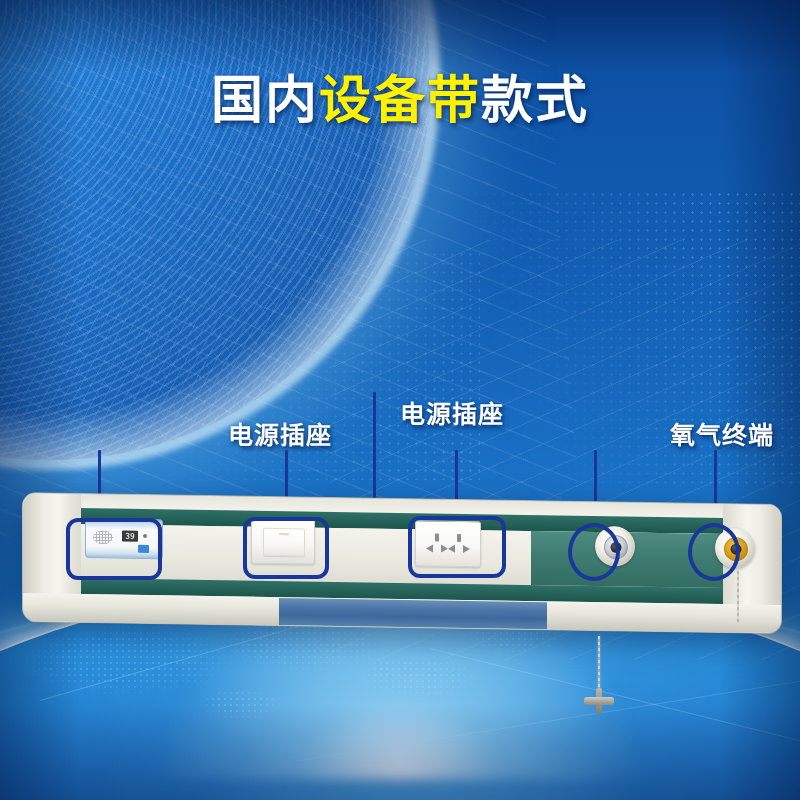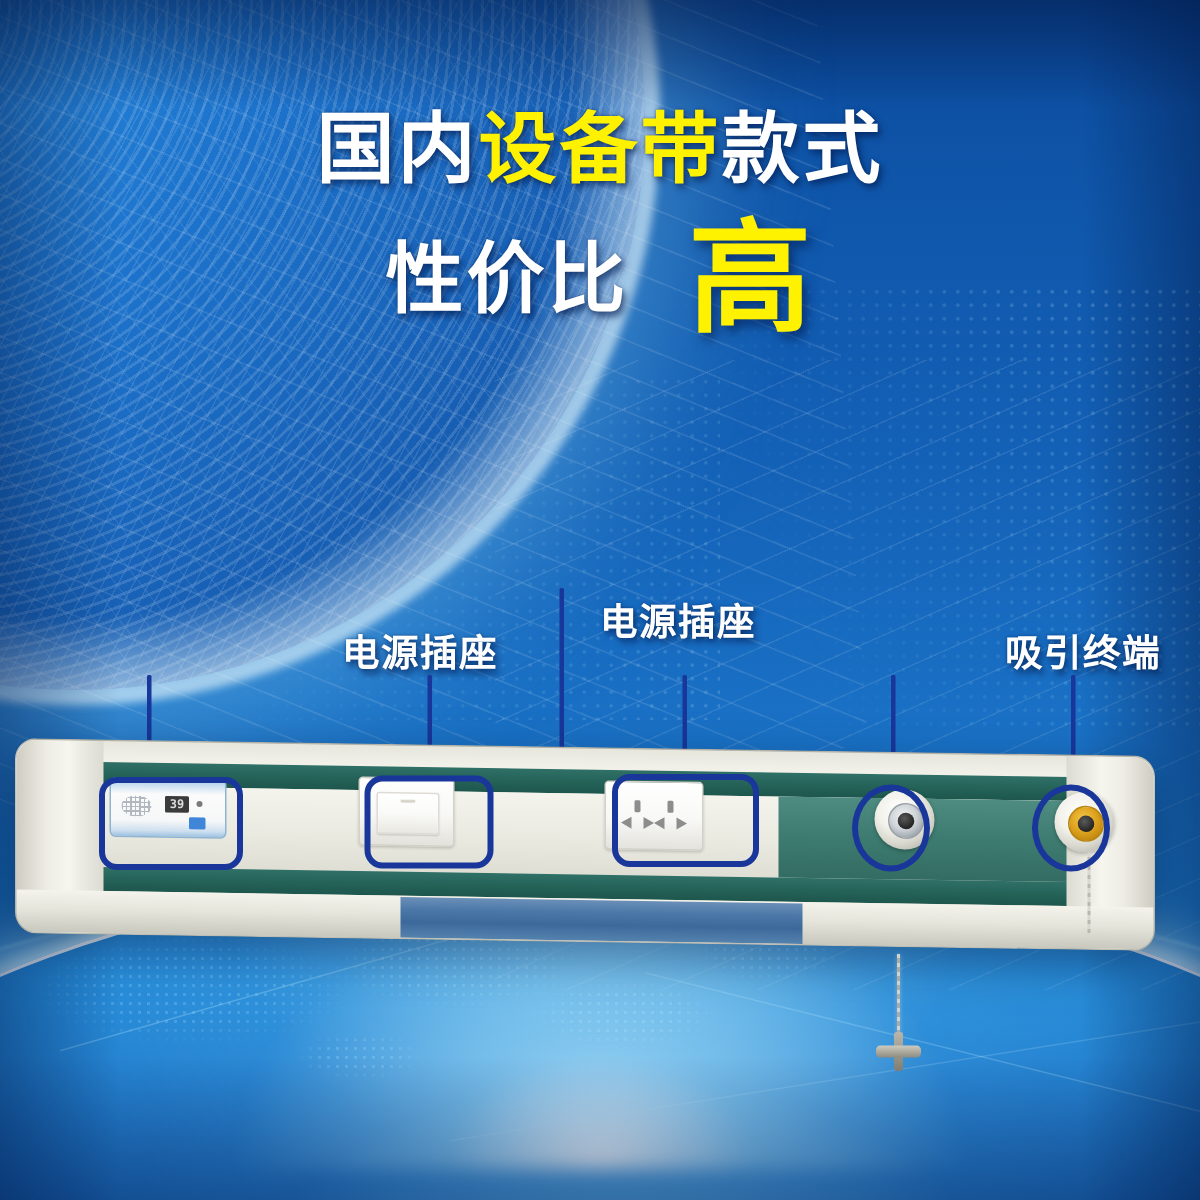--- a/index.html
+++ b/index.html
@@ -133,21 +133,21 @@
 
   
   .callout{
     position:absolute;font-size:25px;font-weight:bold;color:#ffffff;white-space:nowrap;
     text-shadow:2px 3px 4px rgba(4,32,86,.72), 0 0 2px rgba(4,32,86,.55);
     letter-spacing:1px;
   }
   .lead{position:absolute;width:3px;background:#19369a;border-radius:1px;}
 
   
-  .panel-wrap{position:absolute;left:10px;top:498px;width:756px;height:140px;
+  .panel-wrap{position:absolute;left:22px;top:498px;width:756px;height:140px;
     filter:drop-shadow(0 10px 16px rgba(2,24,64,.45));}
 
   .panel-body{
     position:absolute;left:0;top:0;width:758px;height:128px;border-radius:14px;
     background:linear-gradient(180deg,#e6e6dd 0%,#f2f1e9 10%,#e9e8df 40%,#dcdbd1 72%,#cfcec4 100%);
     transform:skewY(0.9deg);
     overflow:hidden;
     border:1px solid rgba(150,150,140,.5);
   }
   .cap{
@@ -283,28 +283,25 @@
   <div class="arc-glow"></div>
   <div class="thin-line" style="left:40px;top:700px;width:430px;transform:rotate(-16deg);opacity:.5;"></div>
   <div class="thin-line" style="left:430px;top:648px;width:420px;transform:rotate(14deg);opacity:.45;"></div>
   <div class="thin-line" style="left:300px;top:760px;width:520px;transform:rotate(-9deg);opacity:.35;"></div>
   <div class="bg-vig"></div>
 
   <div class="headline">
     <div class="hl-row1">
       <span class="wht">国内</span><span class="ylw">设备带</span><span class="wht">款式</span>
     </div>
-    <div class="hl-row2">
-      <span class="wht">性价比</span><span class="hl-big">高</span>
-    </div>
   </div>
 
   <div class="callout" style="left:228px;top:415px;">电源插座</div>
   <div class="callout" style="left:400px;top:394px;">电源插座</div>
-  <div class="callout" style="left:670px;top:415px;">吸引终端</div>
+  <div class="callout" style="left:670px;top:415px;">氧气终端</div>
 
   <div class="lead" style="left:98px;top:450px;height:78px;"></div>
   <div class="lead" style="left:285px;top:450px;height:72px;"></div>
   <div class="lead" style="left:373px;top:392px;height:208px;"></div>
   <div class="lead" style="left:455px;top:450px;height:72px;"></div>
   <div class="lead" style="left:594px;top:450px;height:82px;"></div>
   <div class="lead" style="left:714px;top:450px;height:82px;"></div>
 
   <div class="panel-wrap">
     <div class="panel-body">

